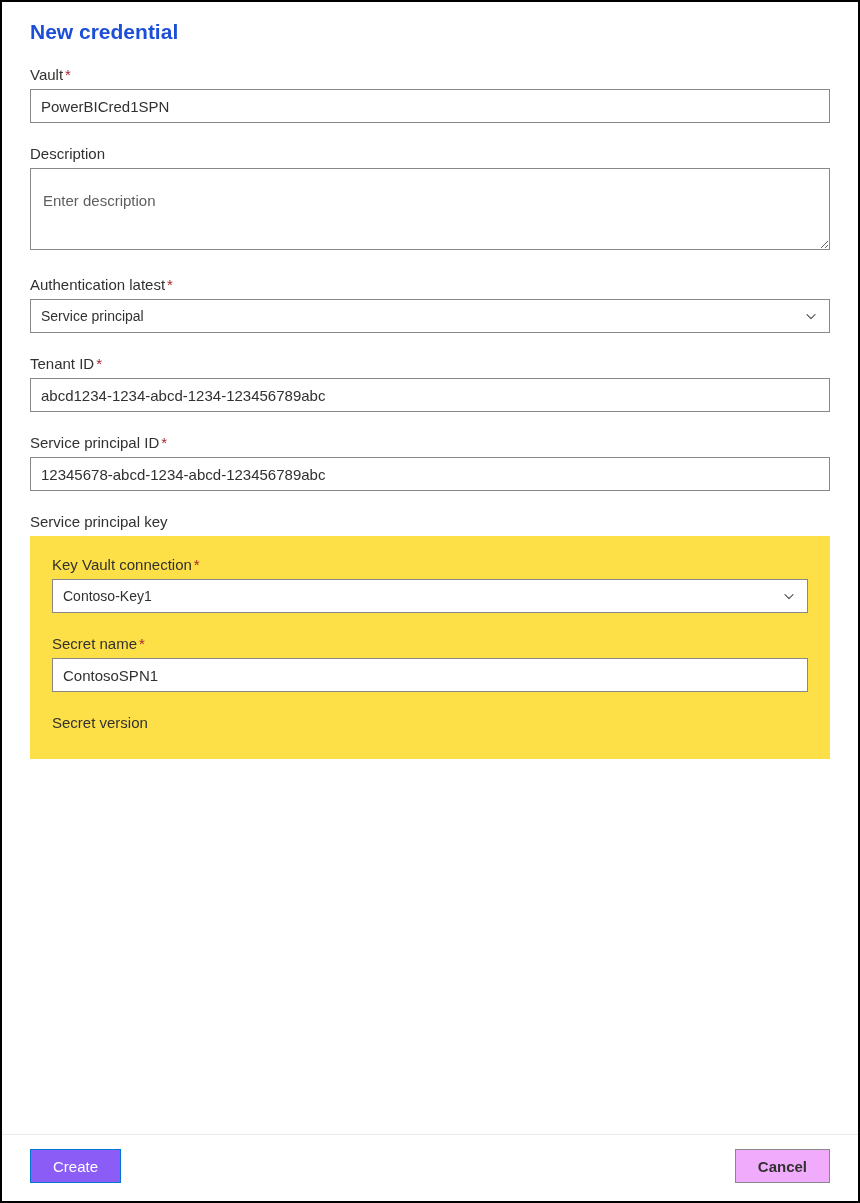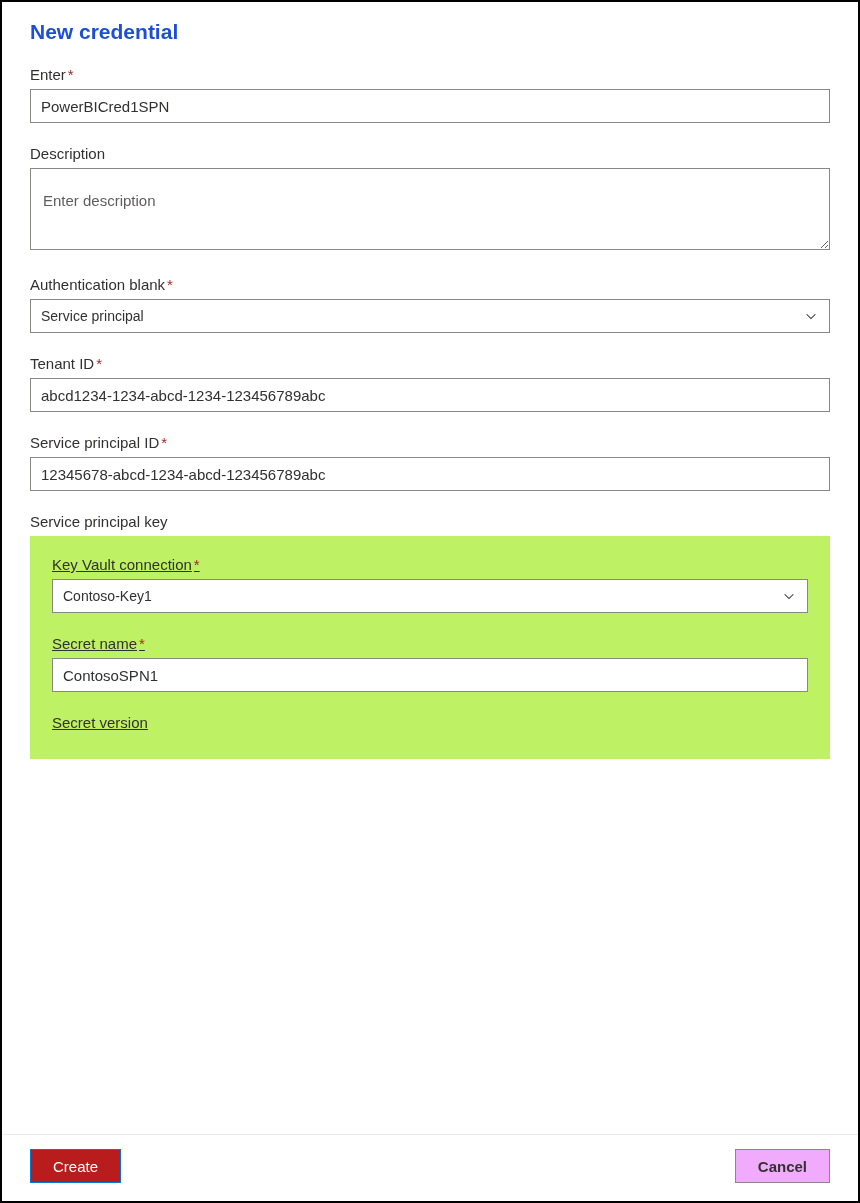--- a/index.html
+++ b/index.html
@@ -92,24 +92,23 @@
       top: 50%;
       transform: translateY(-50%);
       pointer-events: none;
     }
     .chevron svg {
       width: 14px;
       height: 14px;
       display: block;
     }
     .sub-section {
-      background: #bef264;
+      background: #fde047;
       padding: 20px 22px 22px 22px;
       margin-top: 6px;
-      text-decoration: underline;
     }
     .sub-section .field-group:last-child {
       margin-bottom: 0;
     }
     .section-label {
       font-size: 15px;
       color: #323130;
       margin-bottom: 6px;
       display: block;
     }
@@ -122,52 +121,52 @@
     }
     .btn {
       font-size: 15px;
       font-family: inherit;
       padding: 6px 22px;
       cursor: pointer;
       min-width: 90px;
       height: 34px;
     }
     .btn-primary {
-      background: #b91c1c;
+      background: #8b5cf6;
       color: #ffffff;
       border: 1px solid #0078d4;
     }
     .btn-secondary {
       background: #f0abfc;
       color: #323130;
       border: 1px solid #8a8886;
       font-weight: bold;
     }
   </style>
 </head>
 <body>
 
 <div class="content">
   <h1 class="page-title">New credential</h1>
 
   <div class="field-group">
     <label class="field-label">
-      <span>Enter</span><span class="required">*</span>
+      <span>Vault</span><span class="required">*</span>
     </label>
     <input type="text" class="text-input" value="PowerBICred1SPN" style="">
   </div>
 
   <div class="field-group">
     <label class="field-label">Description</label>
     <textarea class="textarea-input" placeholder="Enter description" style=""></textarea>
   </div>
 
   <div class="field-group">
     <label class="field-label">
-      <span>Authentication blank</span><span class="required">*</span>
+      <span>Authentication latest</span><span class="required">*</span>
     </label>
     <div class="select-wrapper">
       <button type="button" class="select-input">Service principal</button>
       <span class="chevron">
         <svg viewBox="0 0 16 16" fill="none" stroke="#323130" stroke-width="1.2">
             <path d="M3 6 L8 11 L13 6"></path>
           </svg>
       </span>
     </div>
   </div>

